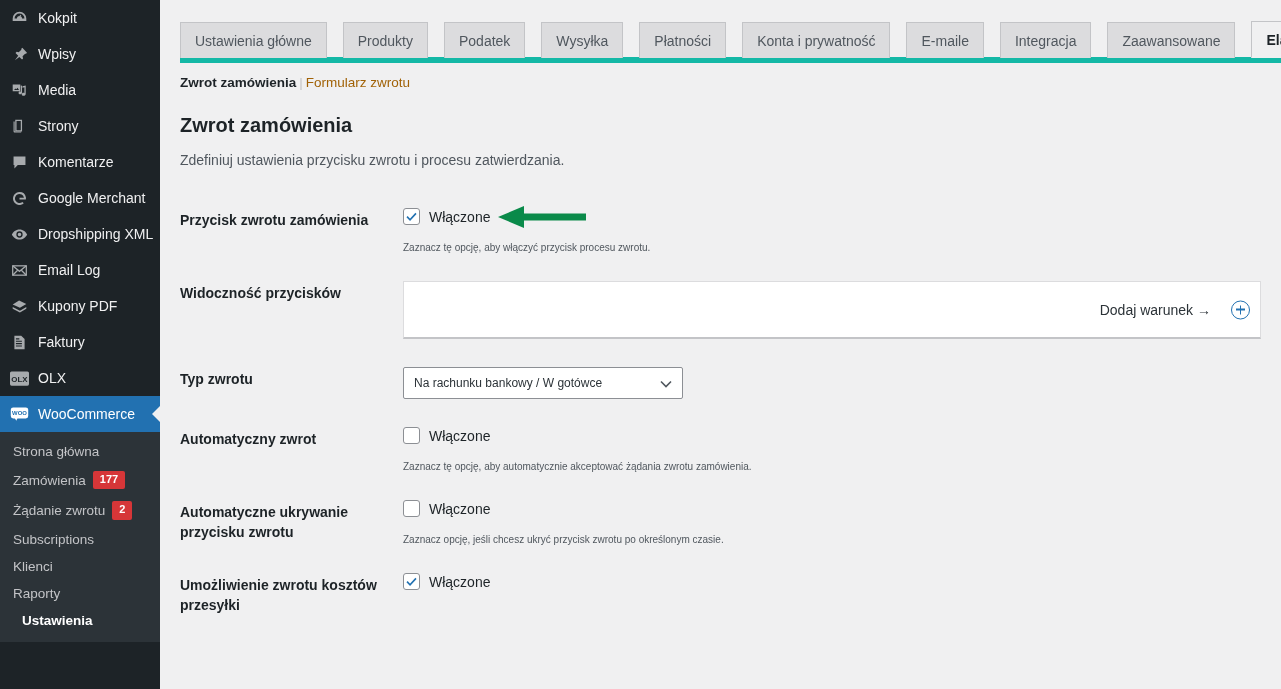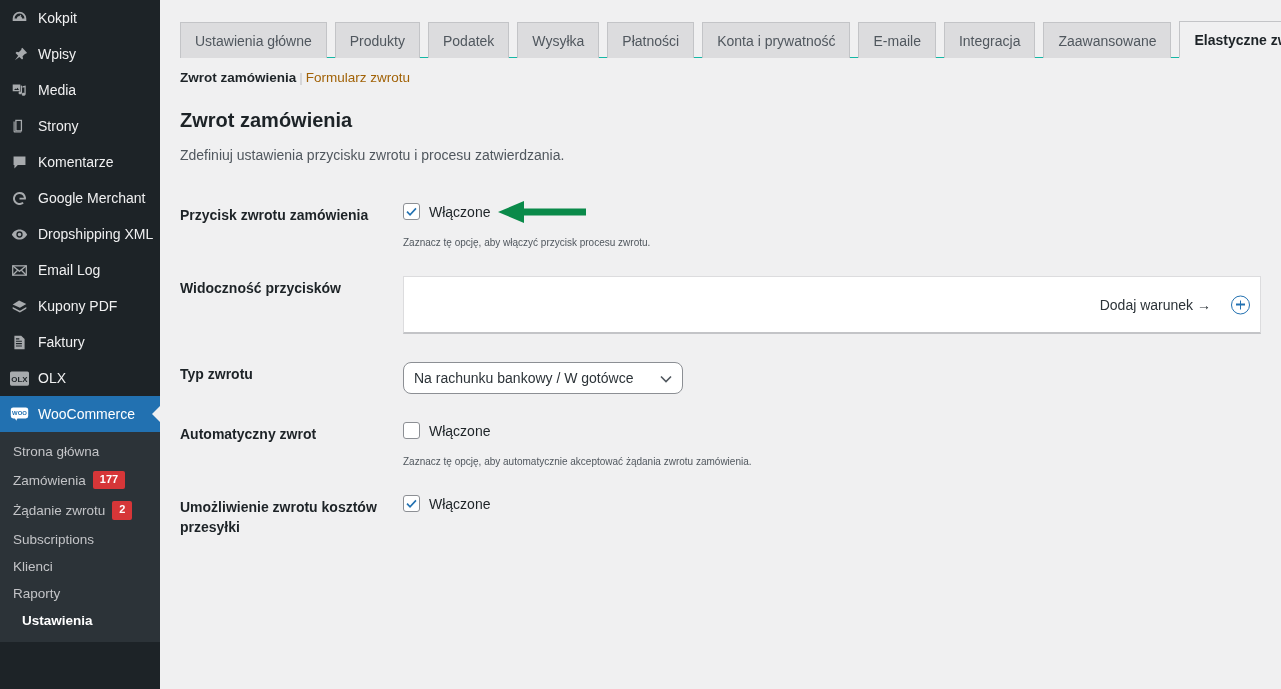--- a/index.html
+++ b/index.html
@@ -73,22 +73,22 @@
     background: #f0f0f1;
     position: relative;
     overflow: hidden;
   }
   .tabs-wrap {
     padding: 20px 0 0 20px;
     position: relative;
   }
   .tabs {
     display: flex; align-items: flex-end;
-    gap: 8px;
-    border-bottom: 1px solid #14b8a6;
+    gap: 16px;
+    border-bottom: 6px solid #14b8a6;
     position: relative;
     padding-right: 0;
   }
   .tab {
     background: #dcdcde;
     border: 1px solid #c3c4c7;
     border-bottom: none;
     padding: 9px 14px 8px;
     font-size: 14px;
     color: #50575e;
@@ -186,22 +186,22 @@
     content: ""; position: absolute; background: #2271b1;
   }
   .plus-circle::before { width: 9px; height: 1.6px; }
   .plus-circle::after  { width: 1.6px; height: 9px; }
 
   .wp-select {
     -webkit-appearance: none; appearance: none;
     width: 280px; height: 32px;
     background: #fff;
     border: 1px solid #8c8f94;
-    border-radius: 8px;
-    font-size: 14px;
+    border-radius: 2px;
+    font-size: 12px;
     color: #2c3338;
     padding: 0 30px 0 10px;
     font-family: "Liberation Sans", sans-serif;
   }
   .select-wrap { position: relative; display: inline-block; }
   .select-wrap .chev {
     position: absolute; right: 11px; top: 50%;
     transform: translateY(-50%);
     pointer-events: none;
     color: #50575e;
@@ -441,20 +441,30 @@
             <th>Automatyczny zwrot</th>
             <td>
               <div class="cb-line">
                 <span class="wp-cb"></span>
                 <span class="cb-label">Włączone</span>
               </div>
               <span class="field-desc">Zaznacz tę opcję, aby automatycznie akceptować żądania zwrotu zamówienia.</span>
             </td>
           </tr>
 
+          <tr>
+            <th>Automatyczne ukrywanie przycisku zwrotu</th>
+            <td>
+              <div class="cb-line">
+                <span class="wp-cb"></span>
+                <span class="cb-label">Włączone</span>
+              </div>
+              <span class="field-desc">Zaznacz opcję, jeśli chcesz ukryć przycisk zwrotu po określonym czasie.</span>
+            </td>
+          </tr>
 
           <tr>
             <th>Umożliwienie zwrotu kosztów przesyłki</th>
             <td>
               <div class="cb-line">
                 <span class="wp-cb">
                   <svg width="13" height="13" viewBox="0 0 16 16">
                       <path d="M2.5 8.2 6.2 12 13.5 4.2" stroke="#2271b1" stroke-width="2" fill="none"></path>
                     </svg>
                 </span>

